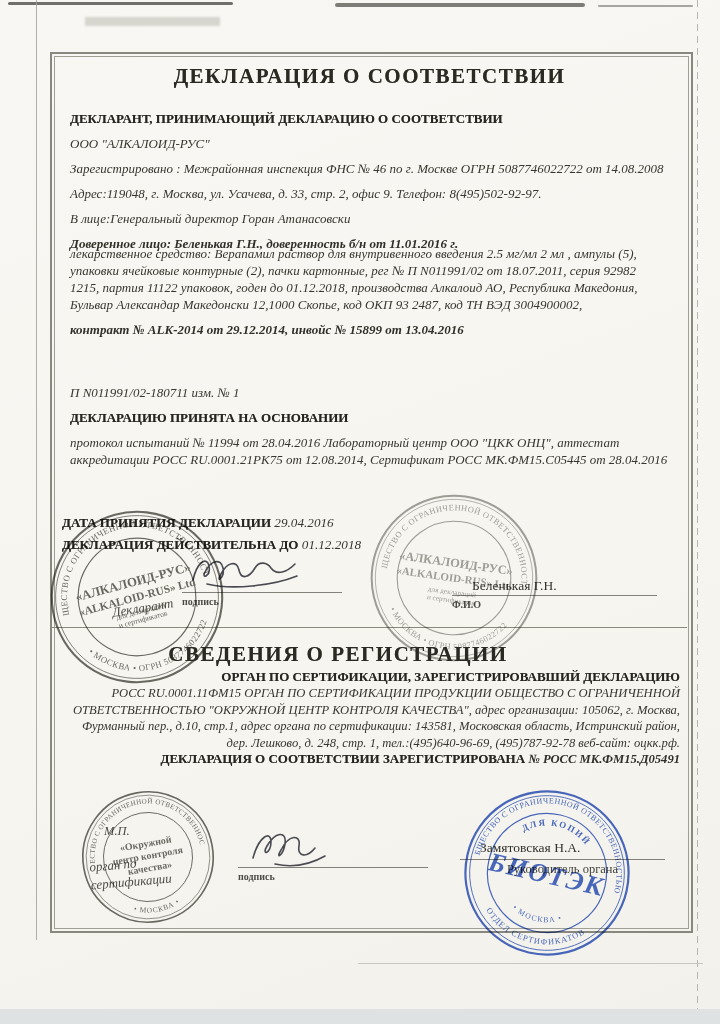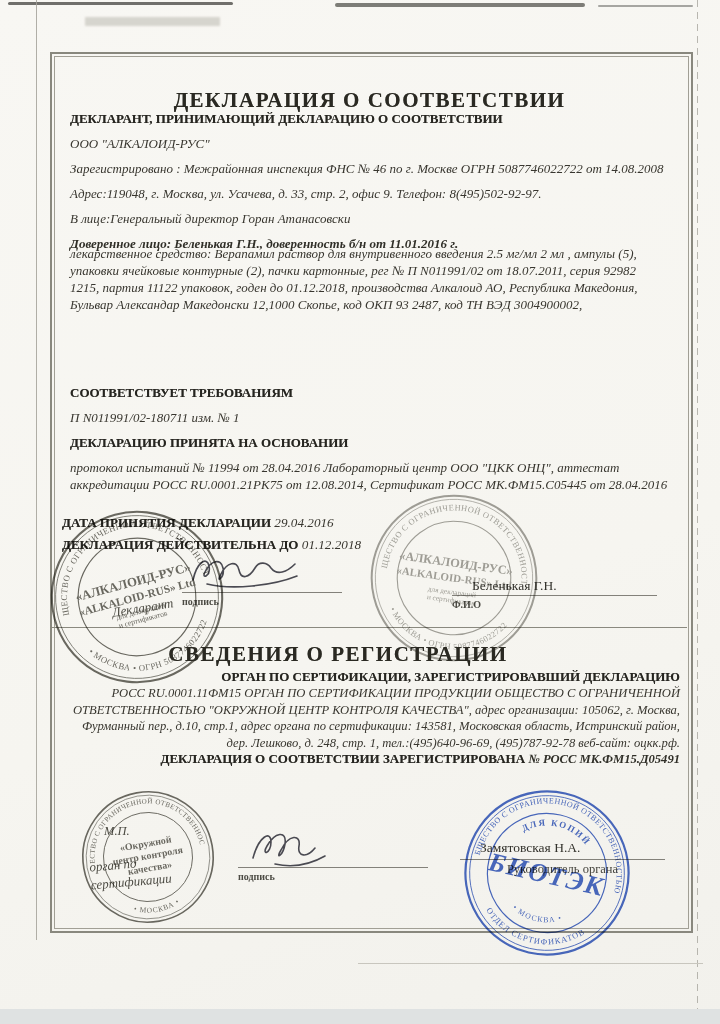--- a/index.html
+++ b/index.html
@@ -58,37 +58,37 @@
   <div class="abs edge-left" style="left:36px;top:0;height:940px;"></div>
   <div class="abs edge-right" style="left:697px;top:0;height:1024px;"></div>
   <div class="abs faint-line" style="left:358px;top:963px;width:345px;"></div>
   <div class="abs bottom-band" style="left:0;top:1009px;width:720px;height:15px;"></div>
 
   <div class="abs frame">
       <div class="frame-inner"></div>
     </div>
   <div class="abs divider"></div>
 
-  <div class="abs doc-title" style="left:50px;top:64px;width:639px;margin-top:24px;">ДЕКЛАРАЦИЯ О СООТВЕТСТВИИ</div>
+  <div class="abs doc-title" style="left:50px;top:64px;width:639px;">ДЕКЛАРАЦИЯ О СООТВЕТСТВИИ</div>
 
   <div class="abs body-text" style="left:62px;top:102px;width:614px;">
     <p class="h">ДЕКЛАРАНТ, ПРИНИМАЮЩИЙ ДЕКЛАРАЦИЮ О СООТВЕТСТВИИ</p>
     <p class="i">ООО "АЛКАЛОИД-РУС"</p>
     <p class="i">Зарегистрировано : Межрайонная инспекция ФНС № 46 по г. Москве ОГРН 5087746022722 от 14.08.2008</p>
     <p class="i">Адрес:119048, г. Москва, ул. Усачева, д. 33, стр. 2, офис 9. Телефон: 8(495)502-92-97.</p>
     <p class="i">В лице:Генеральный директор Горан Атанасовски</p>
     <p class="bi">Доверенное лицо: Беленькая Г.Н., доверенность б/н от 11.01.2016 г.</p>
   </div>
 
   <div class="abs body-text" style="left:62px;top:237px;width:614px;">
     <p class="i">лекарственное средство: Верапамил раствор для внутривенного введения 2.5 мг/мл 2 мл , ампулы (5), упаковки ячейковые контурные (2), пачки картонные, рег № П N011991/02 от 18.07.2011, серия 92982 1215, партия 11122 упаковок, годен до 01.12.2018, производства Алкалоид АО, Республика Македония, Бульвар Александар Македонски 12,1000 Скопье, код ОКП 93 2487, код ТН ВЭД 3004900002,</p>
+    <p class="bi">контракт № ALK-2014 от 29.12.2014, инвойс № 15899 от 13.04.2016</p>
   </div>
 
   <div class="abs body-text" style="left:62px;top:376px;width:614px;">
-    <p class="h">СООТВЕТСТВУЕТ ТРЕБОВАНИЯМ</p>
     <p class="i">П N011991/02-180711 изм. № 1</p>
     <p class="h">ДЕКЛАРАЦИЮ ПРИНЯТА НА ОСНОВАНИИ</p>
     <p class="i">протокол испытаний № 11994 от 28.04.2016 Лабораторный центр ООО "ЦКК ОНЦ", аттестат аккредитации РОСС RU.0001.21РК75 от 12.08.2014, Сертификат РОСС МК.ФМ15.С05445 от 28.04.2016</p>
   </div>
 
   <div class="abs date-row" style="left:62px;top:512px;width:450px;">
     <div><span class="h">ДАТА ПРИНЯТИЯ ДЕКЛАРАЦИИ</span>
       <span class="i">29.04.2016</span></div>
     <div><span class="h">ДЕКЛАРАЦИЯ ДЕЙСТВИТЕЛЬНА ДО</span>
       <span class="i">01.12.2018</span></div>

